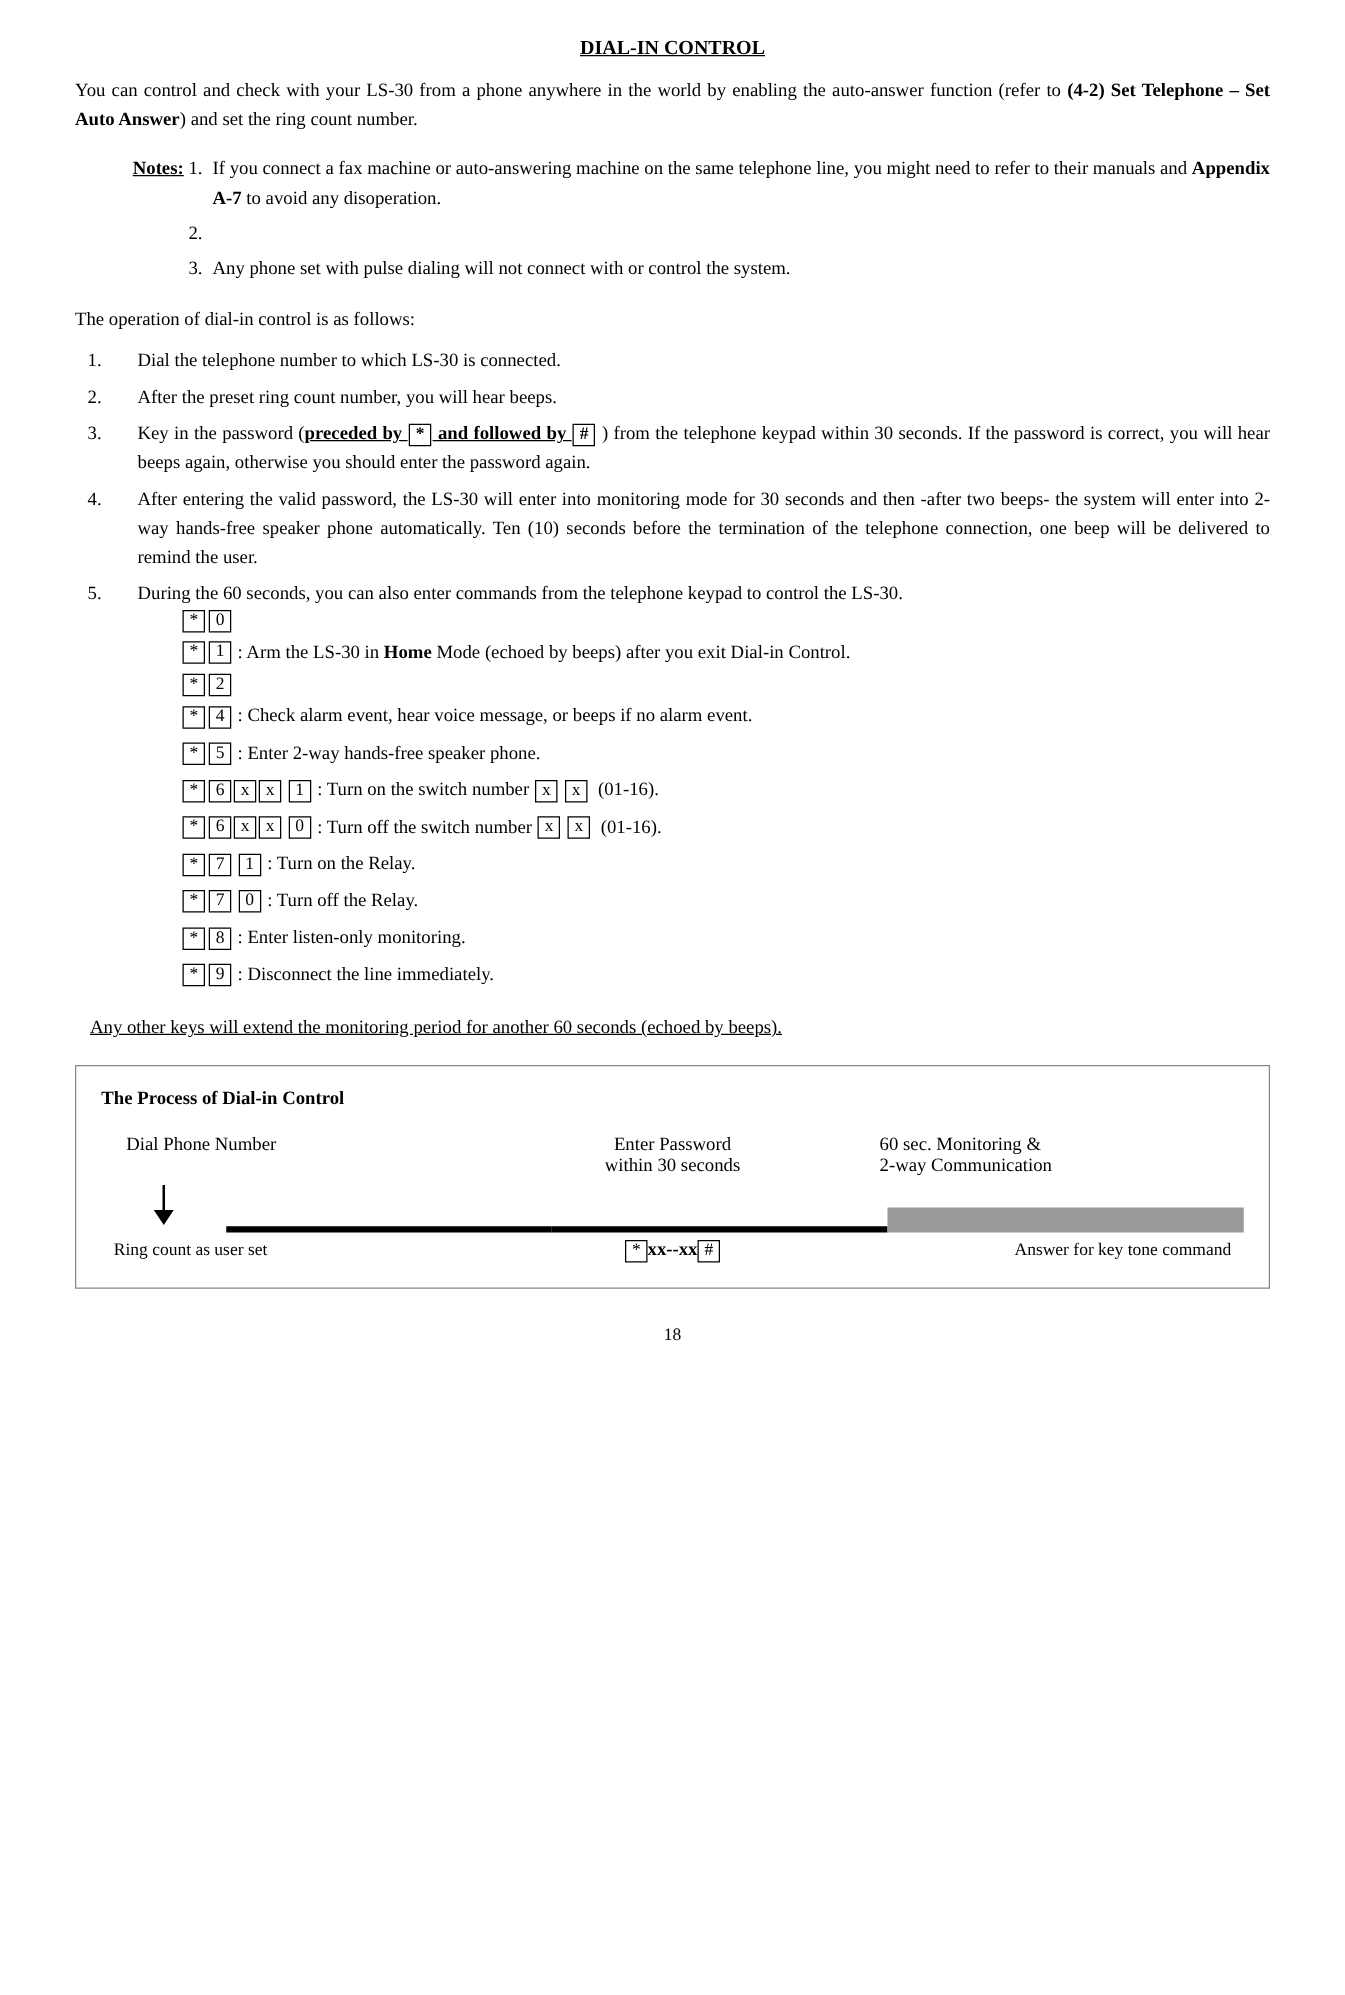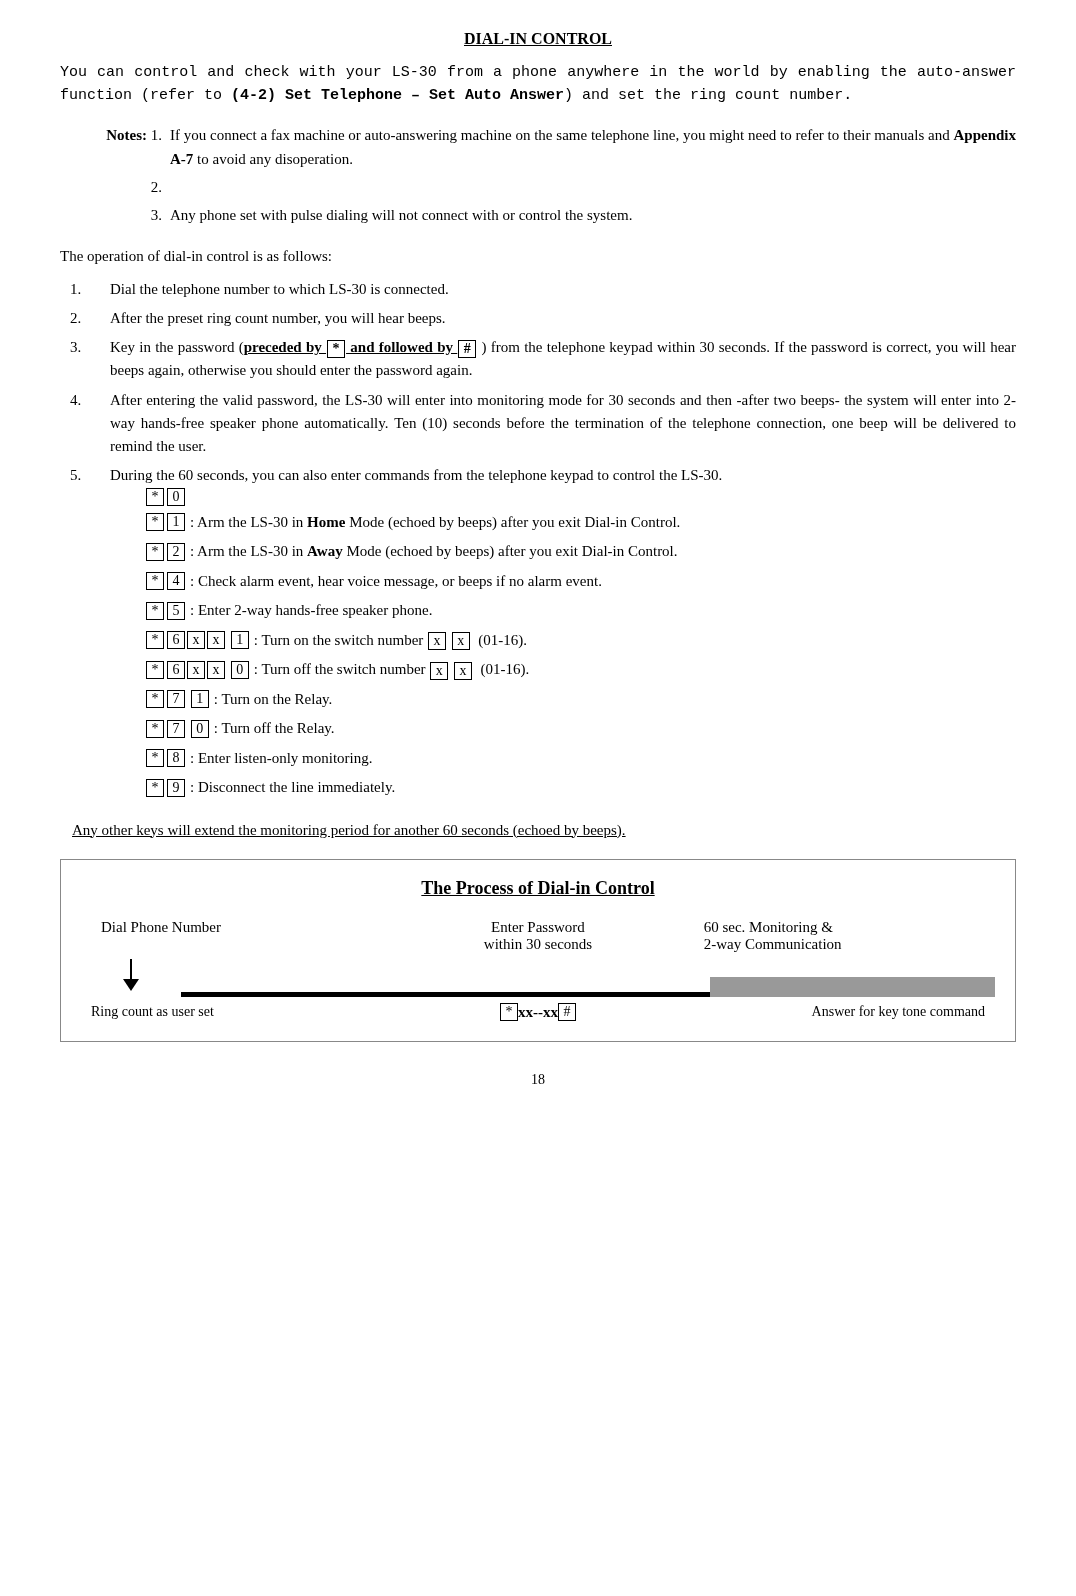--- a/index.html
+++ b/index.html
@@ -16,28 +16,28 @@
       text-align: center;
       font-weight: bold;
       text-decoration: underline;
       font-size: 16px;
       margin-bottom: 14px;
     }
     .intro-para {
       text-align: justify;
       margin-bottom: 16px;
       line-height: 1.5;
-      font-family: Liberation Mono, monospace;
     }
     .notes-section {
       margin: 0 0 18px 0;
       line-height: 1.6;
     }
     .notes-section .notes-label {
       font-weight: bold;
+      text-decoration: underline;
     }
     .notes-section .note-item {
       display: flex;
       margin-bottom: 4px;
     }
     .notes-section .note-num {
       min-width: 110px;
       text-align: right;
       padding-right: 8px;
     }
@@ -104,24 +104,23 @@
       line-height: 1.5;
       text-decoration: underline;
     }
     
     .bottom-table-wrapper {
       border: 1.5px solid #888;
       padding: 18px 20px 20px 20px;
       margin: 0 0 30px 0;
     }
     .bottom-table-title {
-      text-align: center;
+      text-align: left;
       font-weight: bold;
-      text-decoration: underline;
-      font-size: 18px;
+      font-size: 15px;
       margin-bottom: 20px;
     }
     .flow-row {
       display: flex;
       align-items: flex-start;
       justify-content: space-between;
       margin-bottom: 0;
     }
     .flow-col {
       flex: 1;
@@ -238,21 +237,20 @@
           <span class="box-char">0</span>
       </div>
       <div class="cmd-line">
         <span class="star-char">*</span>
           <span class="box-char">1</span>
         <span class="cmd-text">: Arm the LS-30 in <b>Home</b> Mode (echoed by beeps) after you exit Dial-in Control.</span>
       </div>
       <div class="cmd-line">
         <span class="star-char">*</span>
           <span class="box-char">2</span>
-        <span class="cmd-text">: Arm the LS-30 in <b>Away</b> Mode (echoed by beeps) after you exit Dial-in Control.</span>
       </div>
       <div class="cmd-line">
         <span class="star-char">*</span>
           <span class="box-char">4</span>
         <span class="cmd-text">: Check alarm event, hear voice message, or beeps if no alarm event.</span>
       </div>
       <div class="cmd-line">
         <span class="star-char">*</span>
           <span class="box-char">5</span>
         <span class="cmd-text">: Enter 2-way hands-free speaker phone.</span>

